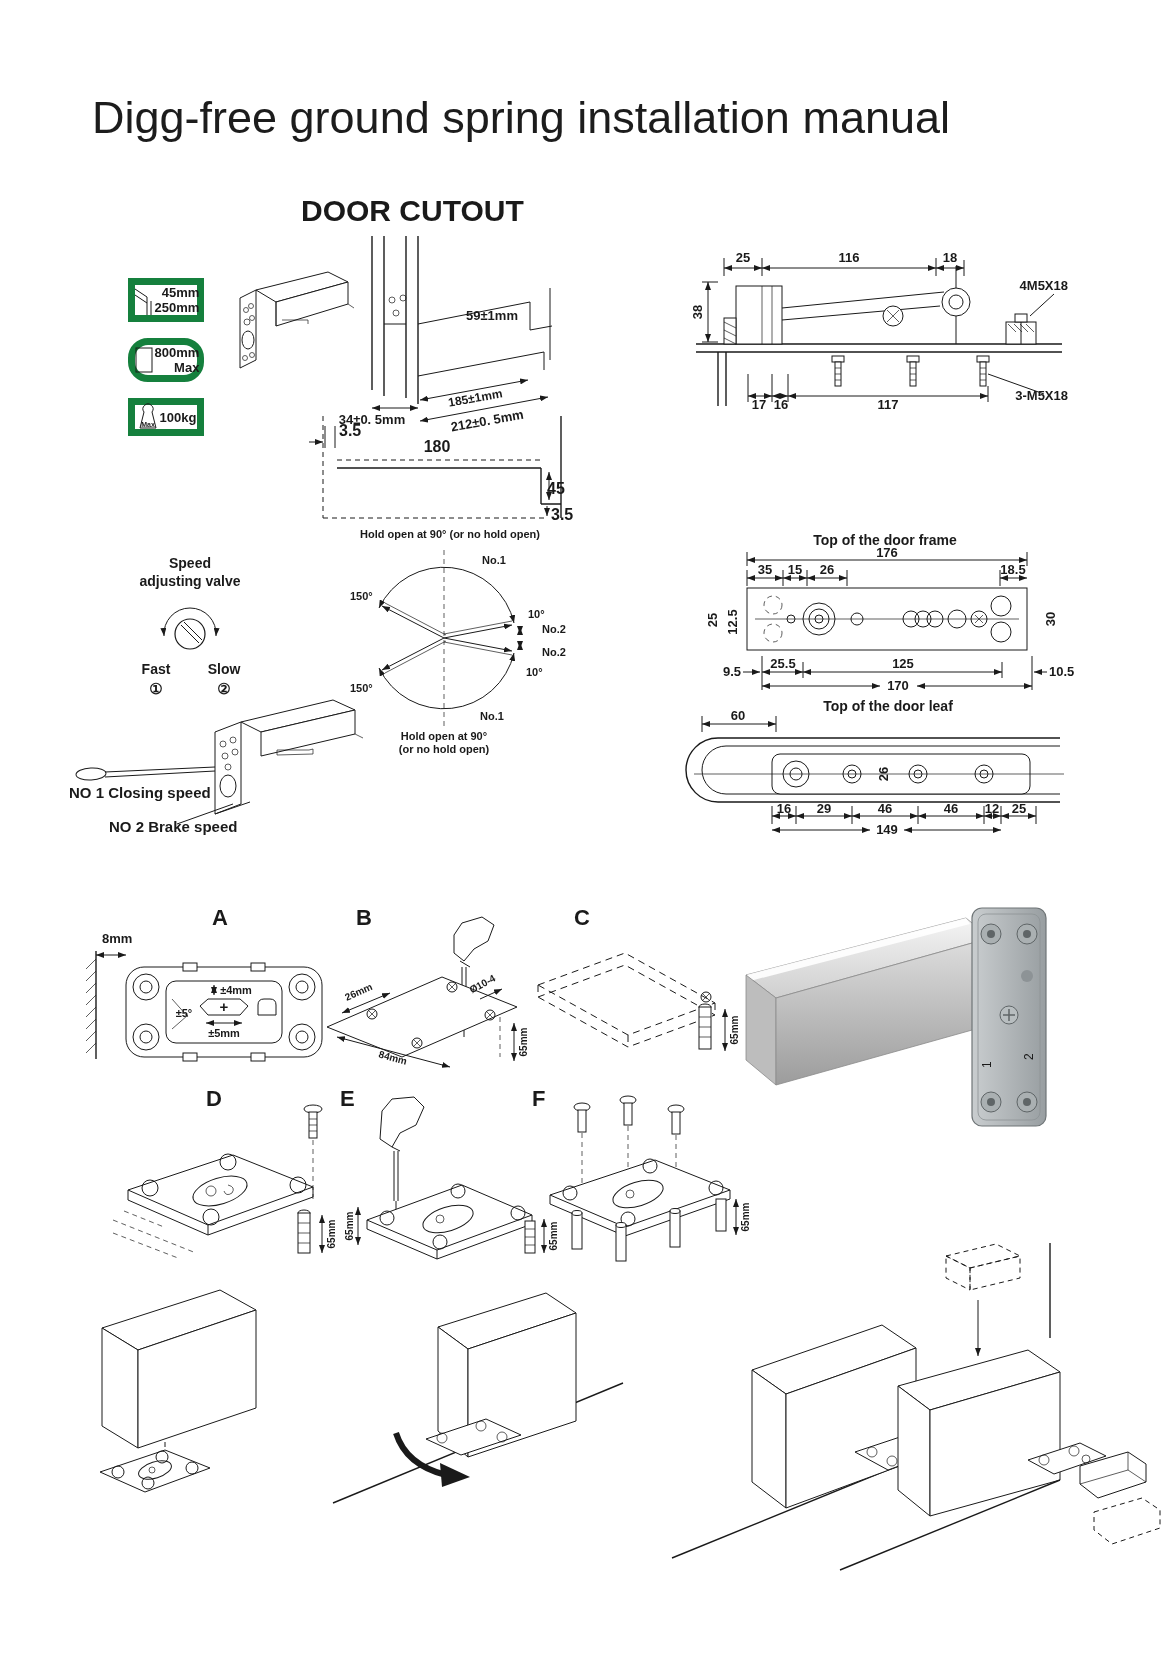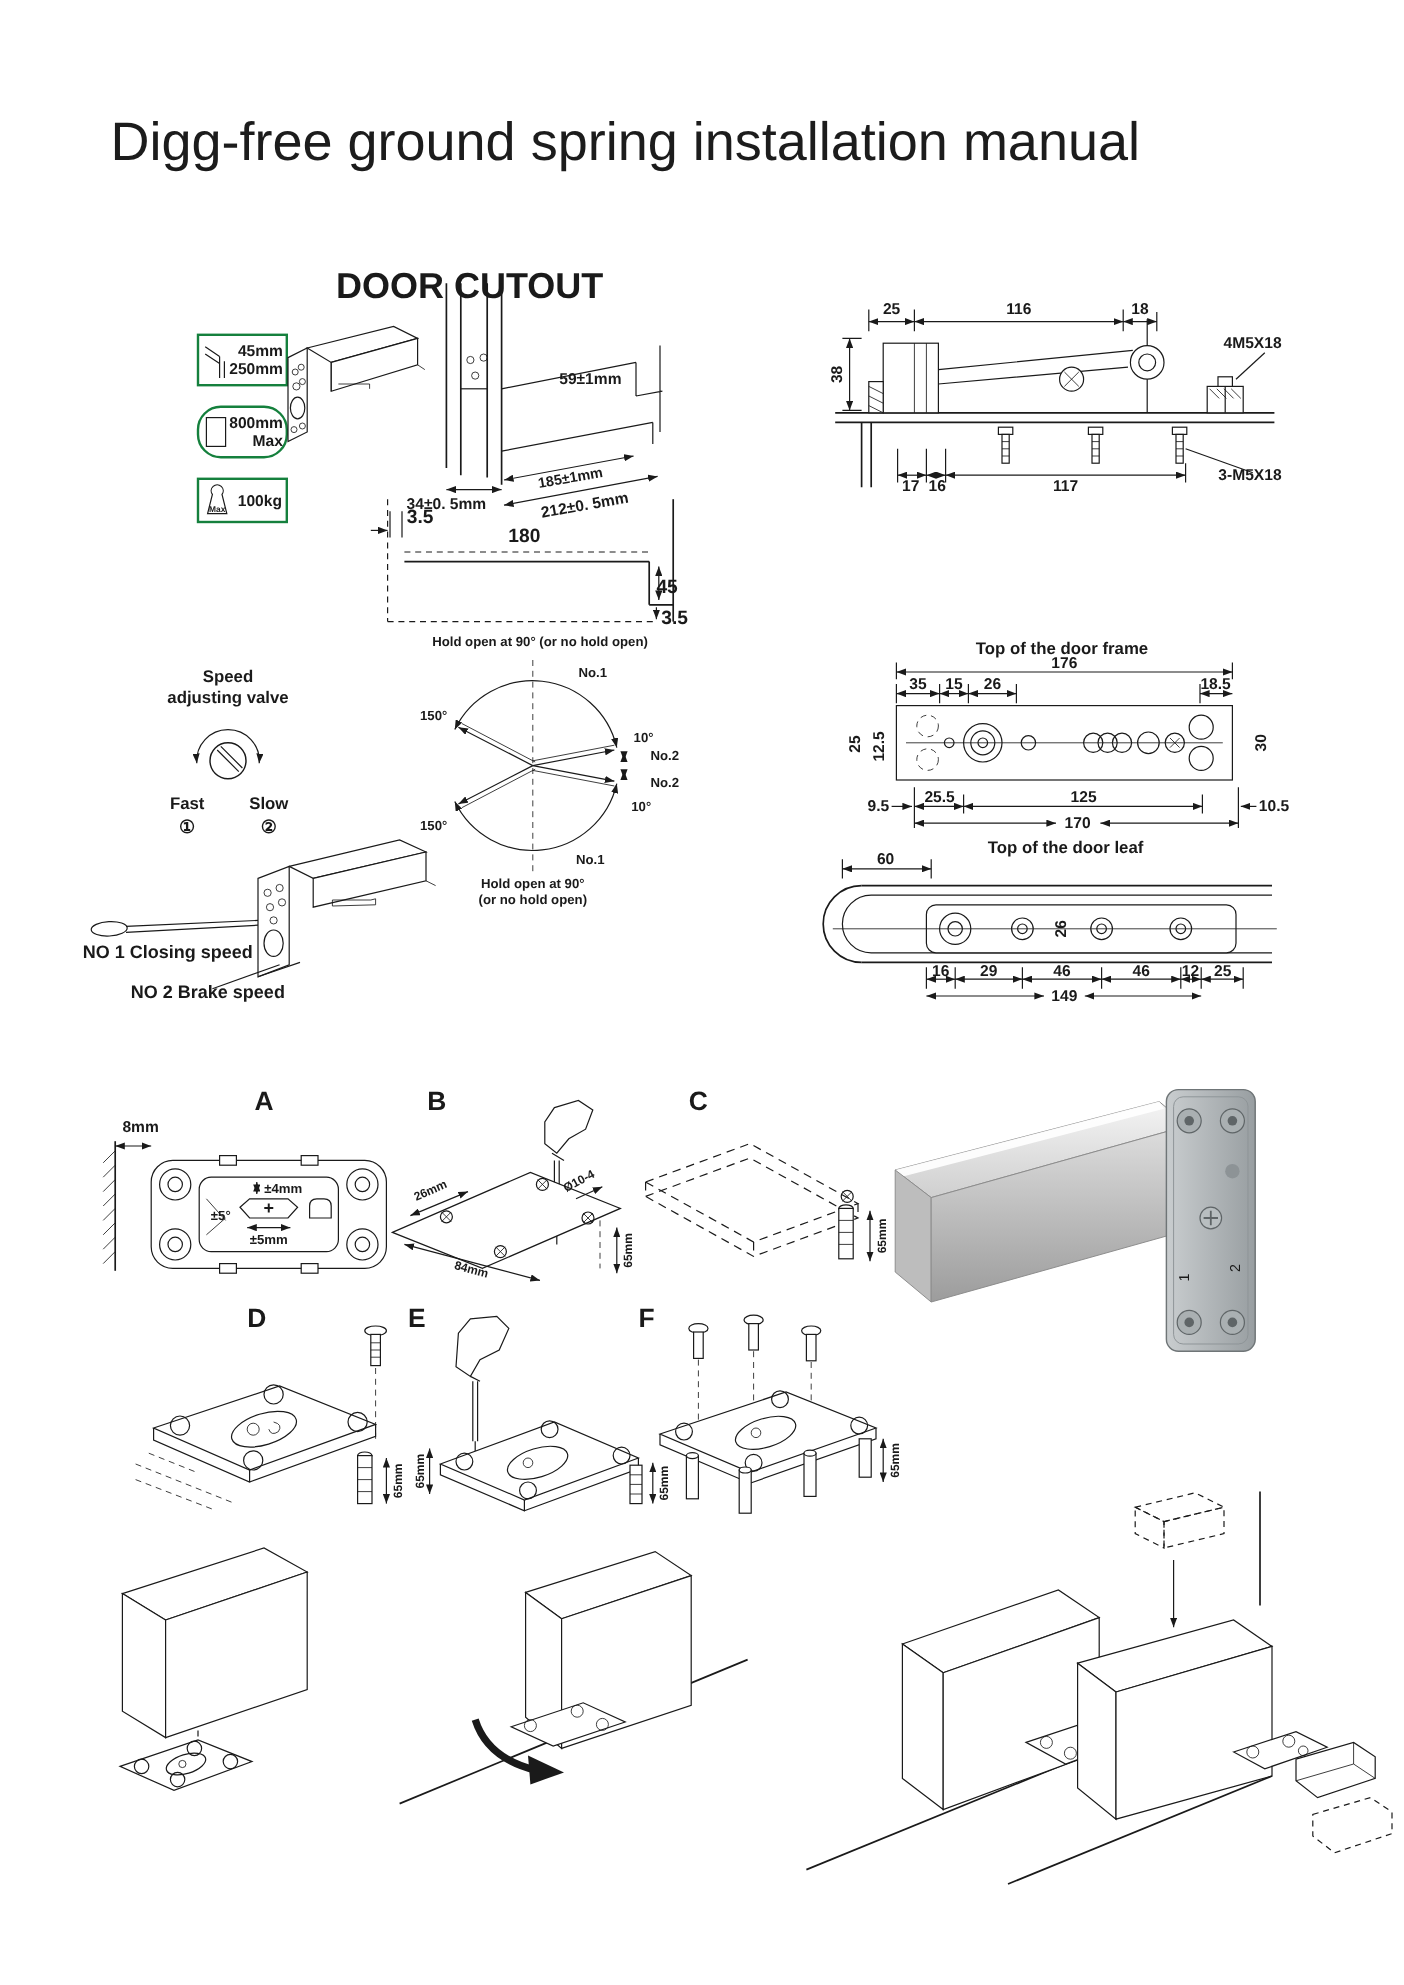--- a/index.html
+++ b/index.html
@@ -1,20 +1,20 @@
 <!DOCTYPE html>
 <html><head>
 <meta charset="utf-8">
 <style>
   html,body{margin:0;padding:0;background:#fff;}
   .page{position:relative;width:1170px;height:1654px;background:#fff;font-family:"Liberation Sans",sans-serif;color:#1a1a1a;overflow:hidden;}
   .abs{position:absolute;}
   .title{font-size:45px;font-weight:400;letter-spacing:0px;color:#1c1c1c;white-space:nowrap;}
   .h-cutout{font-size:30px;font-weight:700;letter-spacing:0px;}
-  .specbox{box-sizing:border-box;border:2px solid #15803d;display:flex;align-items:center;justify-content:flex-start;padding:2px 3px;background:#fff;margin-left:36px;}
+  .specbox{box-sizing:border-box;border:7px solid #15803d;display:flex;align-items:center;justify-content:center;padding:2px 3px;background:#fff;}
   .specbox .txt{font-size:13px;font-weight:700;line-height:15px;text-align:right;flex:1;}
   .letter{font-size:22px;font-weight:700;}
   svg{overflow:visible;display:block;}
   svg text{font-family:"Liberation Sans",sans-serif;font-weight:700;fill:#1a1a1a;font-size:12px;}
   .tc{text-anchor:middle;}
   .te{text-anchor:end;}
   .t10{font-size:10px;} .t11{font-size:11px;} .t13{font-size:13px;} .t14{font-size:14px;} .t15{font-size:15px;} .t16{font-size:16px;}
   .ln{stroke:#1a1a1a;fill:none;stroke-width:1;}
   .ln2{stroke:#1a1a1a;fill:none;stroke-width:1.4;}
   .fw{fill:#fff;stroke:#1a1a1a;stroke-width:1.2;}
@@ -44,21 +44,21 @@
           <stop offset="1" stop-color="#9c9c9c"></stop>
       </linearGradient>
       <linearGradient id="gPlate" x1="0" y1="0" x2="1" y2="0">
         <stop offset="0" stop-color="#c9cdcf"></stop>
           <stop offset="1" stop-color="#989ea1"></stop>
       </linearGradient>
     </defs>
   </svg>
 
   <div class="abs title" style="left:92px;top:92px;">Digg-free ground spring installation manual</div>
-  <div class="abs h-cutout" style="left:280px;top:194px;margin-top:28px;">DOOR CUTOUT</div>
+  <div class="abs h-cutout" style="left:301px;top:194px;">DOOR CUTOUT</div>
 
   <div class="abs specbox" style="left:128px;top:278px;width:76px;height:44px;">
     <svg width="22" height="34">
       <path class="ln" d="M2,6 L14,14 M2,12 L14,20 M14,14 V32 M18,18 V32"></path>
     </svg>
     <div class="txt">
         <div>45mm</div>
         <div>250mm</div>
       </div>
   </div>

